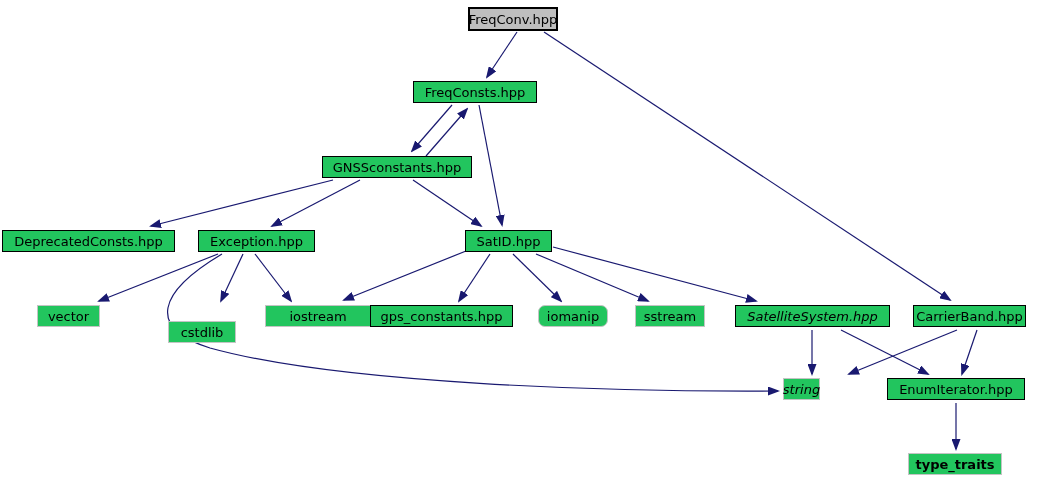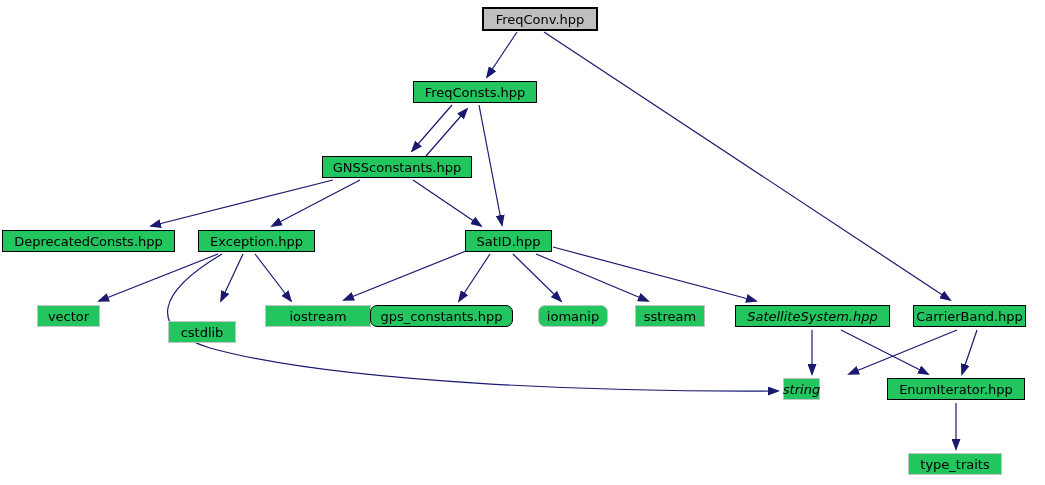--- a/index.html
+++ b/index.html
@@ -67,47 +67,47 @@
     <line class="edge" x1="513" y1="254" x2="561" y2="301" marker-end="url(#arrow)"></line>
     <line class="edge" x1="536" y1="254" x2="648" y2="301" marker-end="url(#arrow)"></line>
     <line class="edge" x1="553" y1="247" x2="756" y2="301" marker-end="url(#arrow)"></line>
     <line class="edge" x1="812" y1="330" x2="812" y2="374" marker-end="url(#arrow)"></line>
     <line class="edge" x1="841" y1="330" x2="928" y2="374" marker-end="url(#arrow)"></line>
     <line class="edge" x1="957" y1="330" x2="849" y2="374" marker-end="url(#arrow)"></line>
     <line class="edge" x1="977" y1="330" x2="962" y2="374" marker-end="url(#arrow)"></line>
     <line class="edge" x1="956" y1="403" x2="956" y2="449" marker-end="url(#arrow)"></line>
   </svg>
 
-  <div class="node root" style="left:482px;top:7px;width:116px;height:24px;">FreqConv.hpp</div>
+  <div class="node root" style="left:468px;top:7px;width:90px;height:24px;">FreqConv.hpp</div>
 
   <div class="node" style="left:413px;top:81px;width:124px;">FreqConsts.hpp</div>
 
   <div class="node" style="left:322px;top:156px;width:150px;">GNSSconstants.hpp</div>
 
   <div class="node" style="left:2px;top:230px;width:173px;">DeprecatedConsts.hpp</div>
 
   <div class="node" style="left:198px;top:230px;width:117px;">Exception.hpp</div>
 
   <div class="node" style="left:465px;top:230px;width:87px;">SatID.hpp</div>
 
   <div class="node system" style="left:37px;top:305px;width:63px;">vector</div>
 
   <div class="node system" style="left:168px;top:305px;width:68px;margin-top:16px;">cstdlib</div>
 
   <div class="node system" style="left:265px;top:305px;width:106px;">iostream</div>
 
-  <div class="node" style="left:370px;top:305px;width:143px;border-radius:7px;">gps_constants.hpp</div>
+  <div class="node" style="left:370px;top:305px;width:143px;">gps_constants.hpp</div>
 
   <div class="node system" style="left:538px;top:305px;width:70px;border-radius:7px;">iomanip</div>
 
   <div class="node system" style="left:635px;top:305px;width:70px;">sstream</div>
 
   <div class="node" style="left:735px;top:305px;width:155px;font-style:italic;">SatelliteSystem.hpp</div>
 
   <div class="node" style="left:913px;top:305px;width:113px;">CarrierBand.hpp</div>
 
   <div class="node system" style="left:783px;top:378px;width:37px;font-style:italic;">string</div>
 
   <div class="node" style="left:887px;top:378px;width:138px;">EnumIterator.hpp</div>
 
-  <div class="node system" style="left:908px;top:453px;width:94px;">type_traits</div>
+  <div class="node system" style="left:908px;top:453px;width:94px;font-weight:bold;">type_traits</div>
 
 </div>
 
 </body></html>

